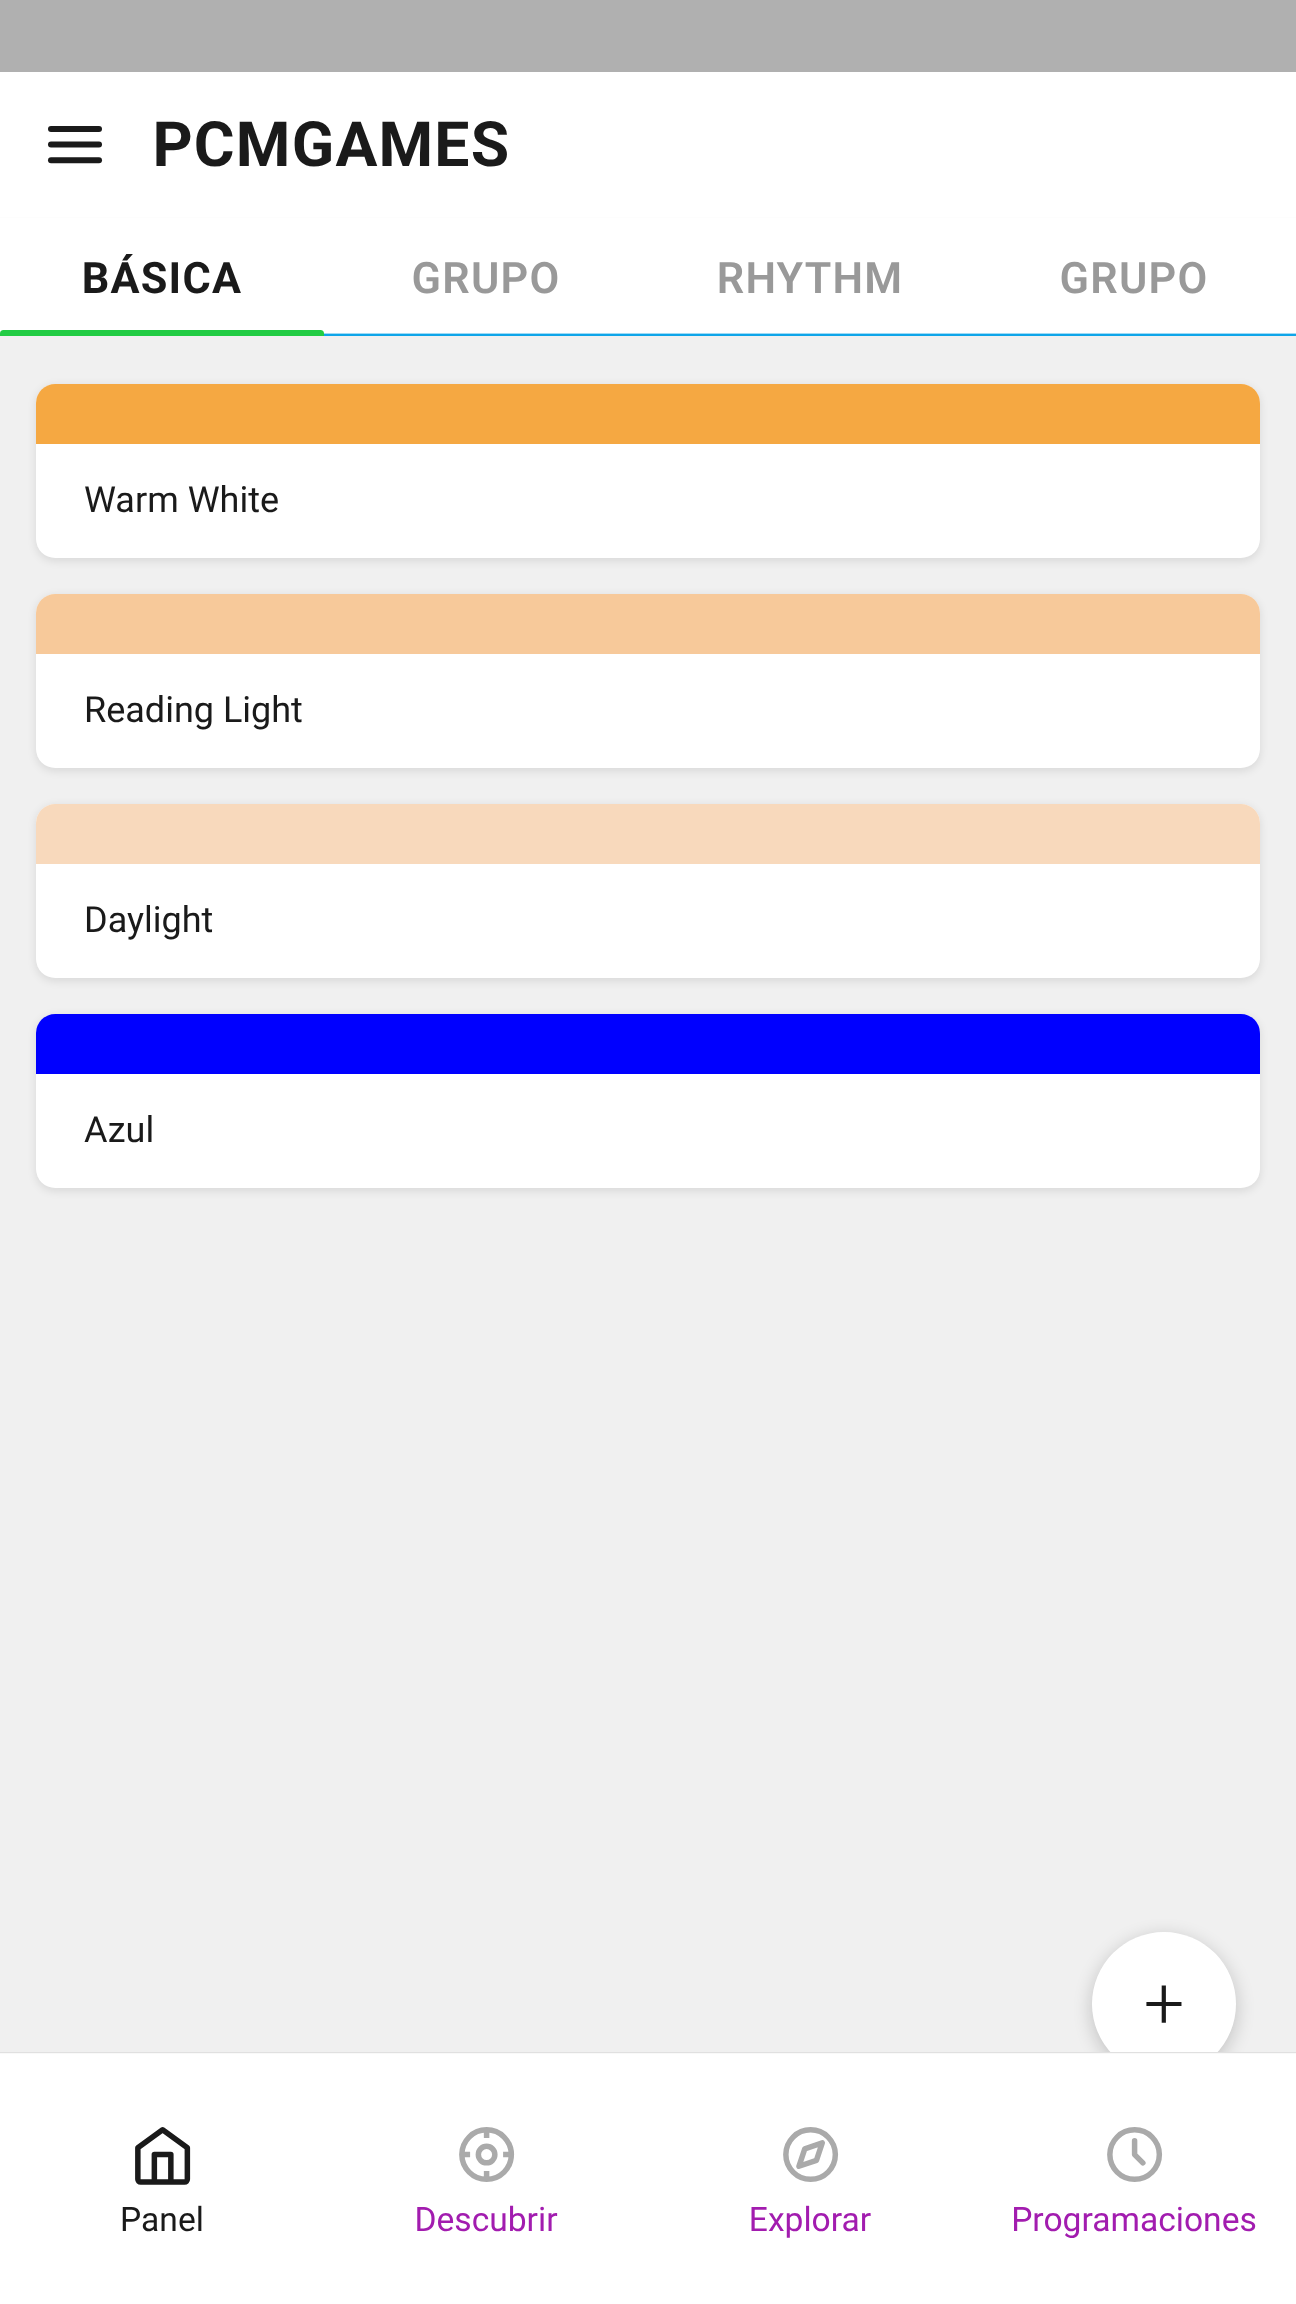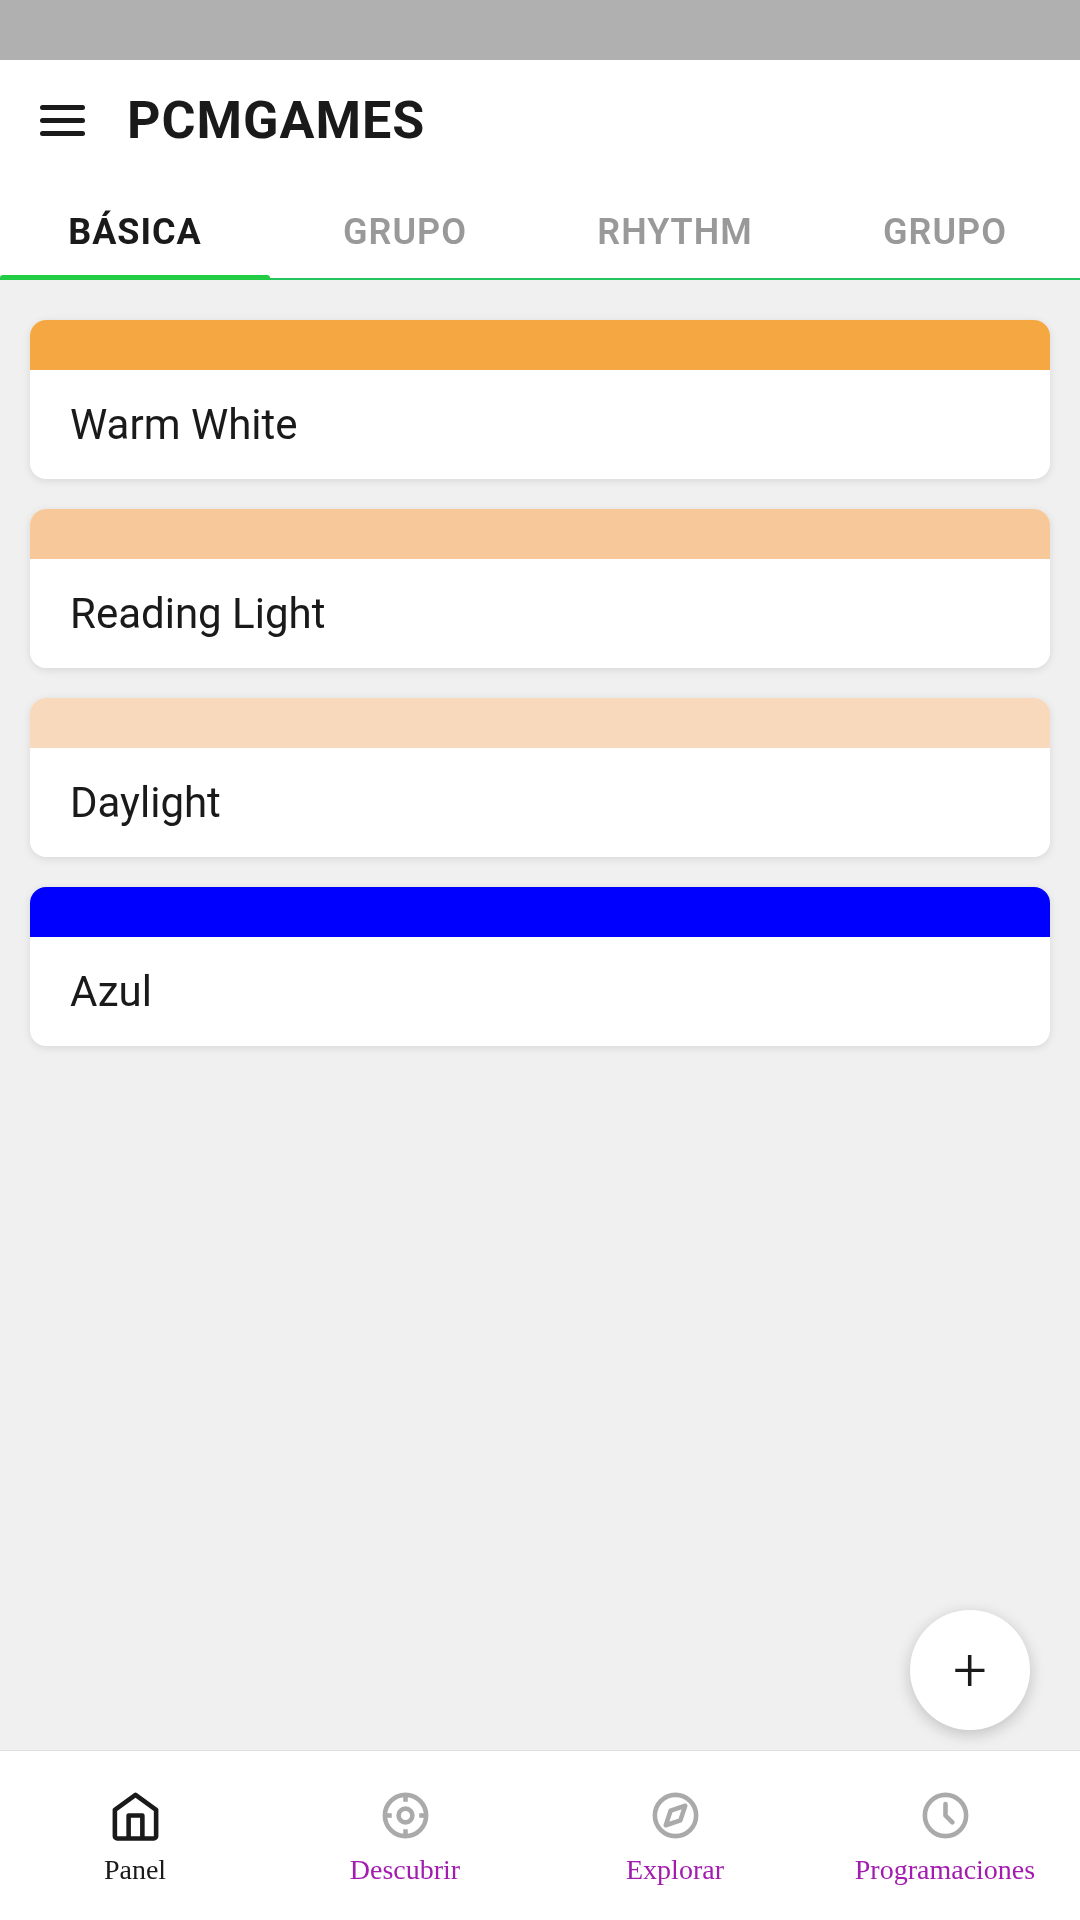--- a/index.html
+++ b/index.html
@@ -54,21 +54,21 @@
     .header-title {
       font-size: 52px;
       font-weight: 700;
       color: #1a1a1a;
       letter-spacing: 1px;
     }
 
     .tabs-container {
       background: #ffffff;
       display: flex;
-      border-bottom: 2px solid #22c55e;
+      border-bottom: 2px solid #0ea5e9;
       flex-shrink: 0;
     }
 
     .tab {
       flex: 1;
       text-align: center;
       padding: 30px 10px 25px;
       font-size: 36px;
       font-weight: 600;
       color: #999999;
@@ -109,21 +109,21 @@
       box-shadow: 0 2px 8px rgba(0,0,0,0.1);
       cursor: pointer;
     }
 
     .card-color-bar {
       height: 50px;
     }
 
     .card-label {
       padding: 30px 40px;
-      font-size: 42px;
+      font-size: 30px;
       color: #1a1a1a;
     }
 
     .card-label.bold {
       font-weight: 400;
     }
 
     .fab-button {
       position: fixed;
       bottom: 190px;
@@ -146,23 +146,22 @@
     .bottom-nav {
       position: fixed;
       bottom: 0;
       left: 50%;
       transform: translateX(-50%);
       width: 100%;
       max-width: 1080px;
       background: #ffffff;
       display: flex;
       border-top: 1px solid #e0e0e0;
-      height: 170px;
-      align-items: center;
-      font-family: Liberation Serif, serif;
+      height: 210px;
+      align-items: center;
     }
 
     .nav-item {
       flex: 1;
       display: flex;
       flex-direction: column;
       align-items: center;
       justify-content: center;
       gap: 8px;
       cursor: pointer;

